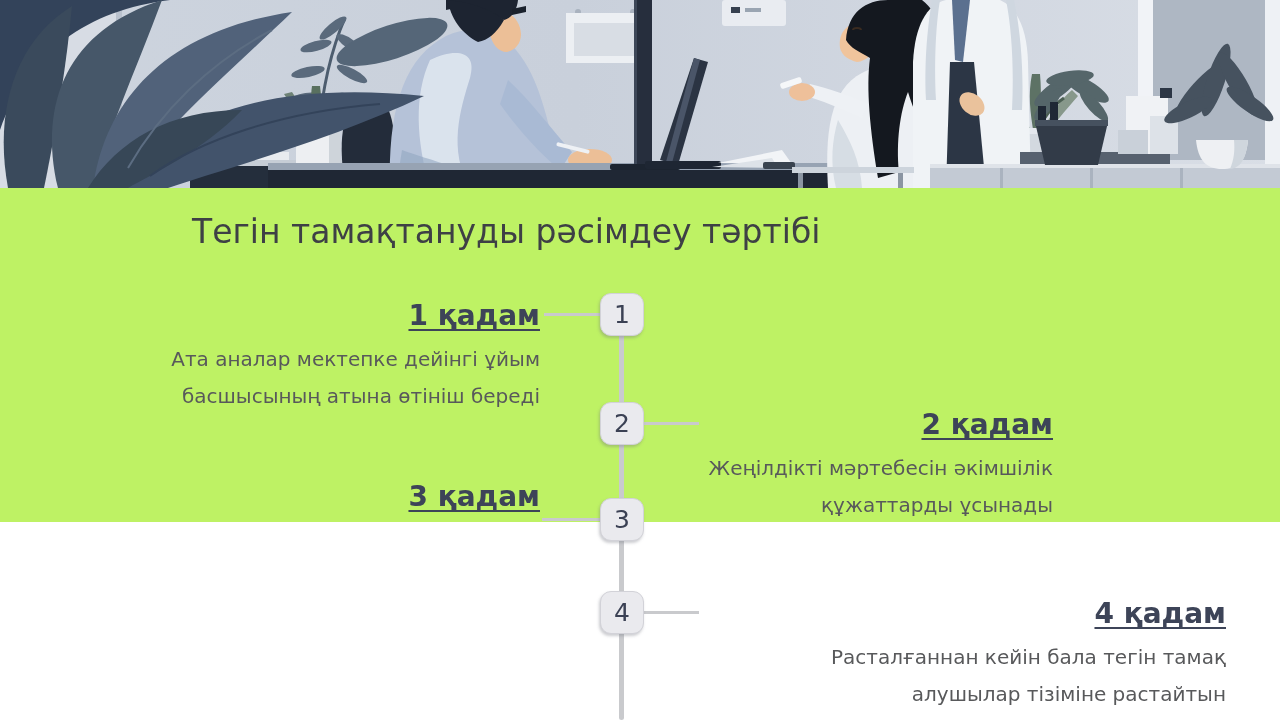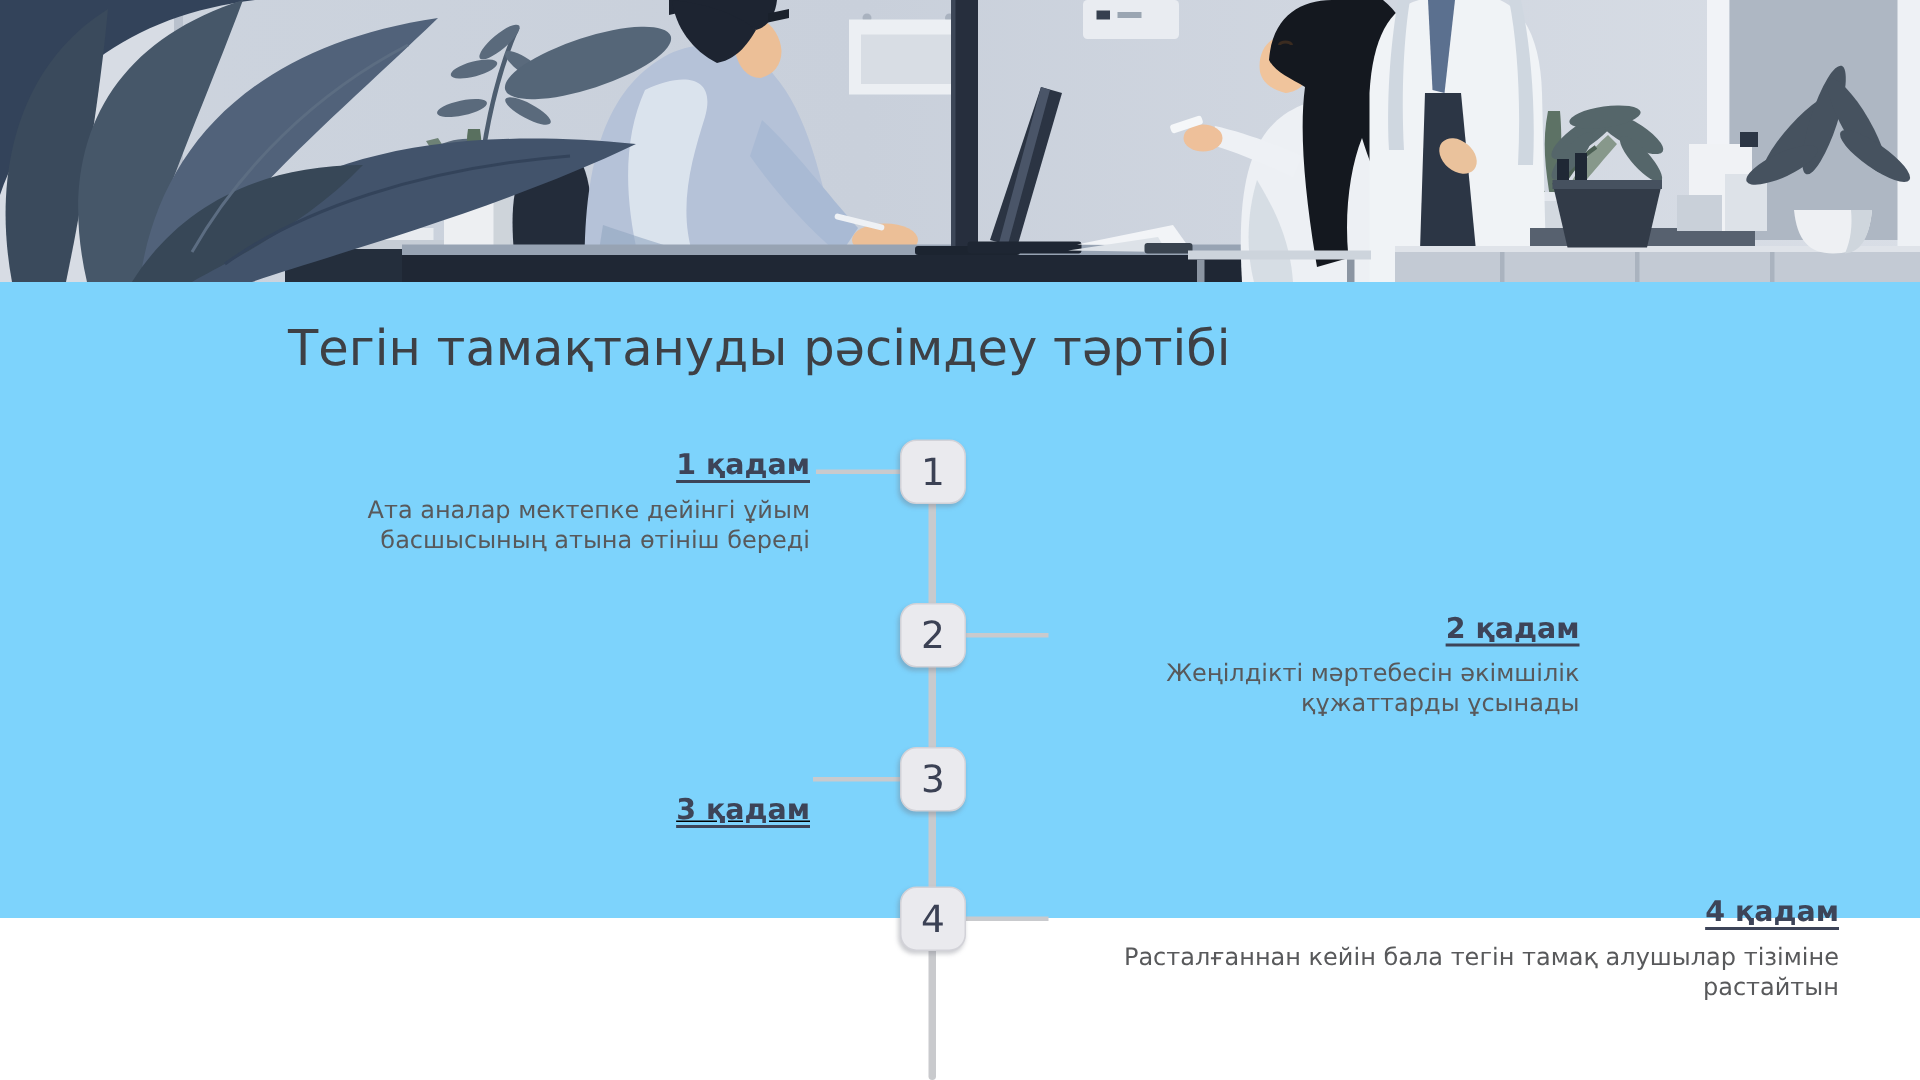--- a/index.html
+++ b/index.html
@@ -1,20 +1,20 @@
 <!DOCTYPE html>
 <html><head>
 <meta charset="utf-8">
 <style>
   html,body{margin:0;padding:0;}
   body{
     width:1280px;height:720px;background:#ffffff;overflow:hidden;position:relative;
     font-family:"DejaVu Sans","Liberation Sans",sans-serif;
   }
-  .slide{position:absolute;inset:0;width:1280px;height:612px;background:#7dd3fc;}
+  .slide{position:absolute;inset:0;width:1280px;height:522px;background:#bef264;}
 
   
   .banner{position:absolute;left:0;top:0;width:1280px;height:188px;overflow:hidden;}
   .banner svg{display:block;}
 
   
   .title{
     position:absolute;left:192px;top:212px;width:900px;
     font-size:33px;font-weight:400;color:#3e4045;letter-spacing:0px;margin:0;
   }
@@ -37,30 +37,30 @@
     display:flex;align-items:center;justify-content:center;
     font-size:25px;color:#3b4154;box-sizing:border-box;
   }
   .badge-1{top:293px;}
   .badge-2{top:402px;}
   .badge-3{top:498px;}
   .badge-4{top:591px;}
 
   .step{position:absolute;z-index:2;}
   .step .step-label{
-    font-size:19px;font-weight:700;color:#3d4458;
+    font-size:28px;font-weight:700;color:#3d4458;
     text-decoration:underline;text-decoration-thickness:2px;text-underline-offset:4px;
     margin-bottom:9px;
   }
-  .step .step-desc{font-size:16px;color:#58595b;line-height:20px;}
+  .step .step-desc{font-size:20px;color:#58595b;line-height:37px;}
   .step.left{text-align:right;}
   .step.right{text-align:right;}
   .step-1{left:170px;top:299px;width:370px;}
   .step-2{left:703px;top:408px;width:350px;}
-  .step-3{left:200px;top:529px;width:340px;text-decoration:underline;}
+  .step-3{left:200px;top:480px;width:340px;}
   .step-4{left:726px;top:597px;width:500px;}
 </style>
 </head>
 <body>
 
 <div class="slide">
 
   <div class="banner">
     <svg width="1280" height="188" viewBox="0 0 1280 188">
       <defs>

